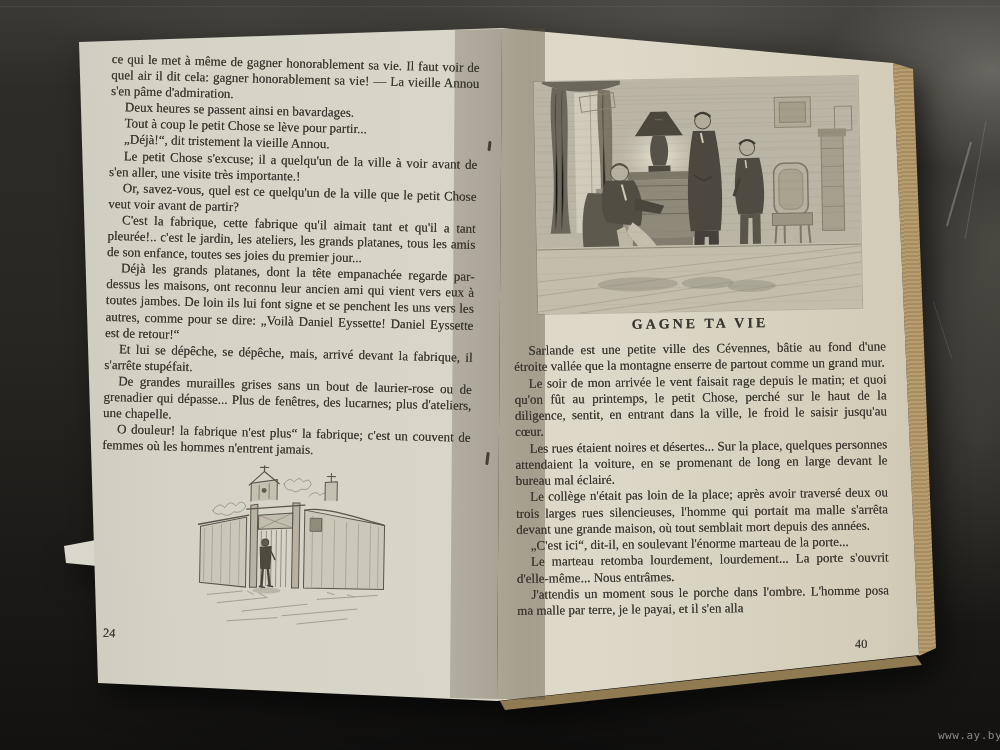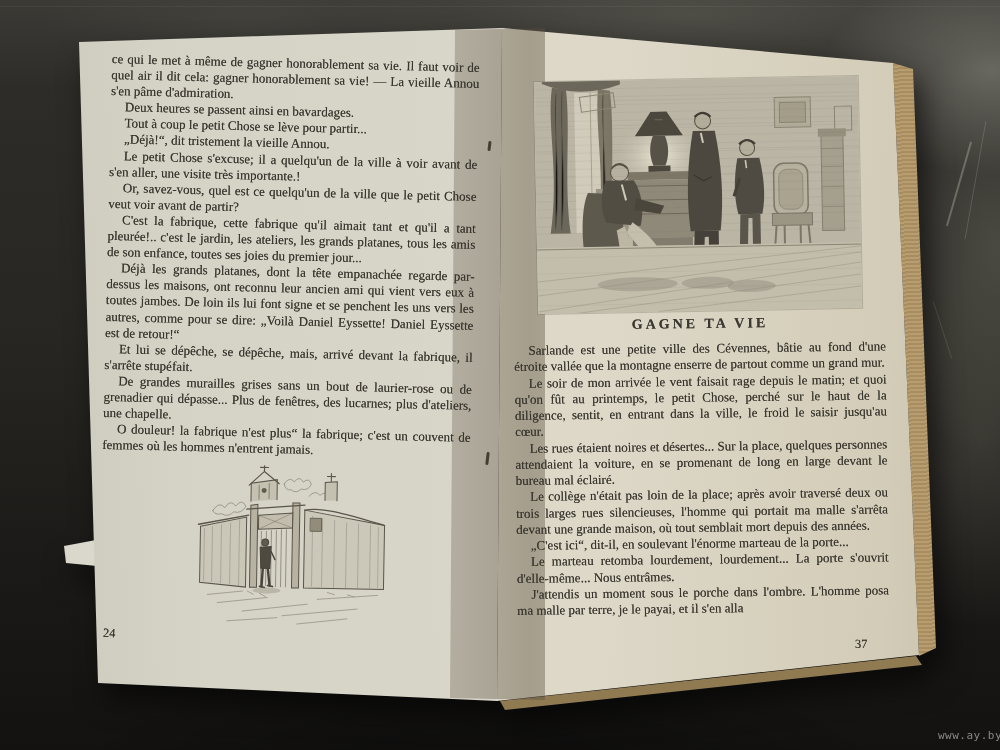--- a/index.html
+++ b/index.html
@@ -281,17 +281,17 @@
     <div class="page-text right-text">
       <p>Sarlande est une petite ville des Cévennes, bâtie au fond d'une étroite vallée que la montagne enserre de partout comme un grand mur.</p>
       <p>Le soir de mon arrivée le vent faisait rage depuis le matin; et quoi qu'on fût au printemps, le petit Chose, perché sur le haut de la diligence, sentit, en entrant dans la ville, le froid le saisir jusqu'au cœur.</p>
       <p>Les rues étaient noires et désertes... Sur la place, quelques personnes attendaient la voiture, en se promenant de long en large devant le bureau mal éclairé.</p>
       <p>Le collège n'était pas loin de la place; après avoir traversé deux ou trois larges rues silencieuses, l'homme qui portait ma malle s'arrêta devant une grande maison, où tout semblait mort depuis des années.</p>
       <p>„C'est ici“, dit-il, en soulevant l'énorme marteau de la porte...</p>
       <p>Le marteau retomba lourdement, lourdement... La porte s'ouvrit d'elle-même... Nous entrâmes.</p>
       <p>J'attendis un moment sous le porche dans l'ombre. L'homme posa ma malle par terre, je le payai, et il s'en alla</p>
     </div>
 
-    <div class="pageno pn-right">37</div>
+    <div class="pageno pn-right">40</div>
   </div>
 
   <div class="watermark">www.ay.by</div>
 </div>
 
 </body></html>

